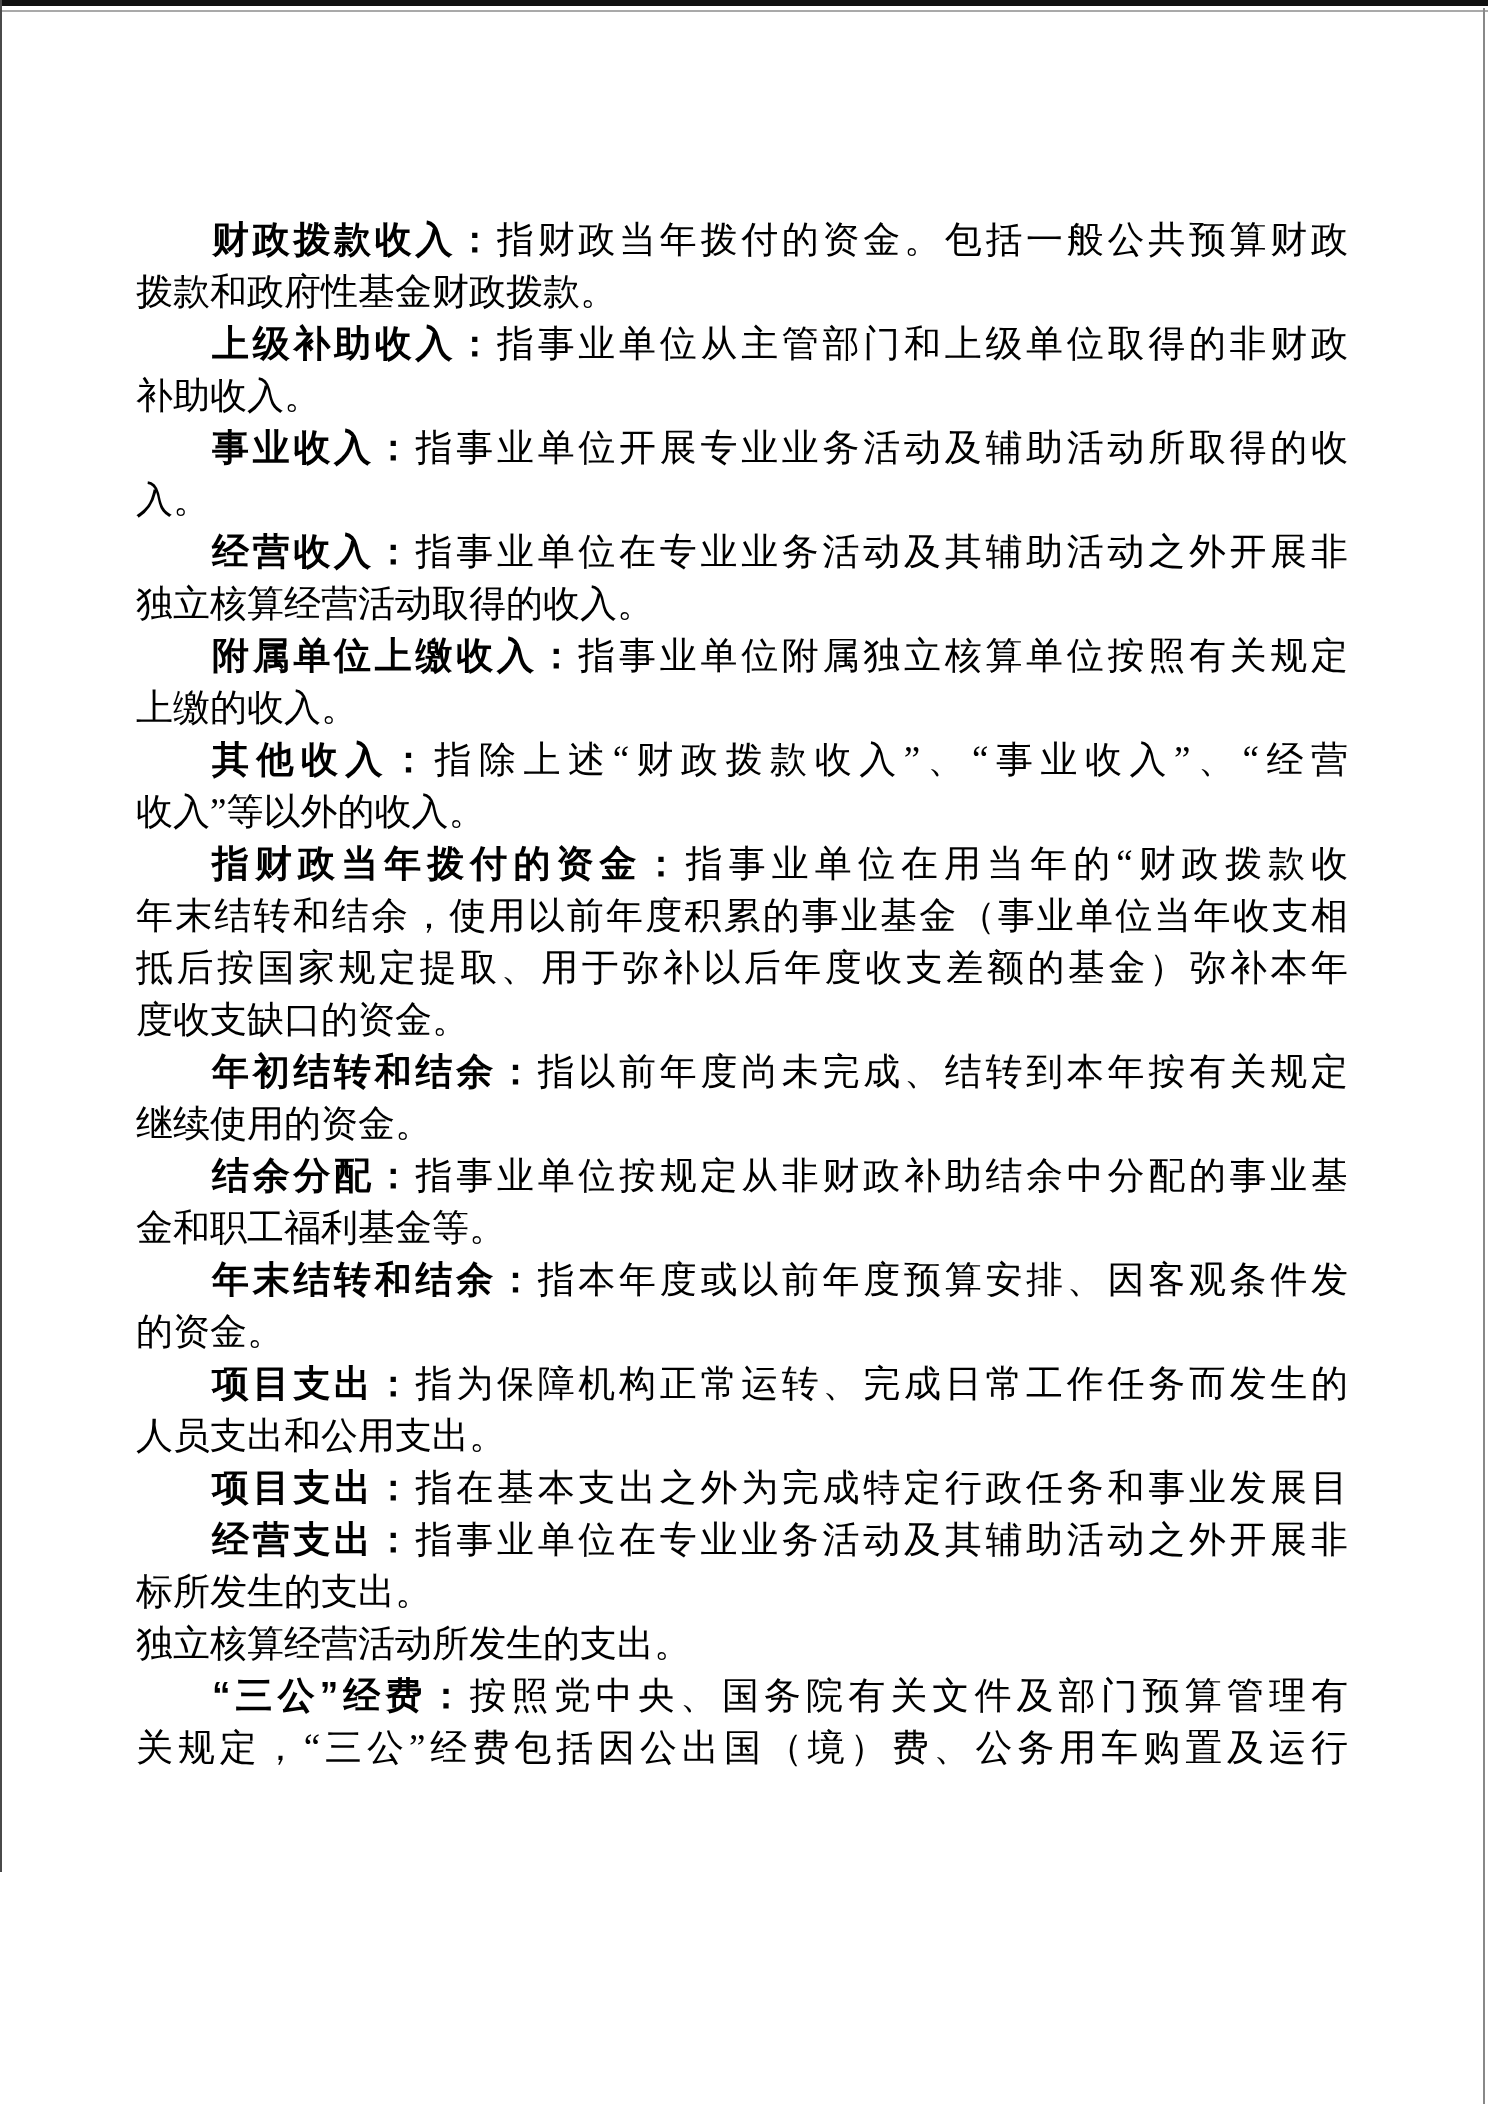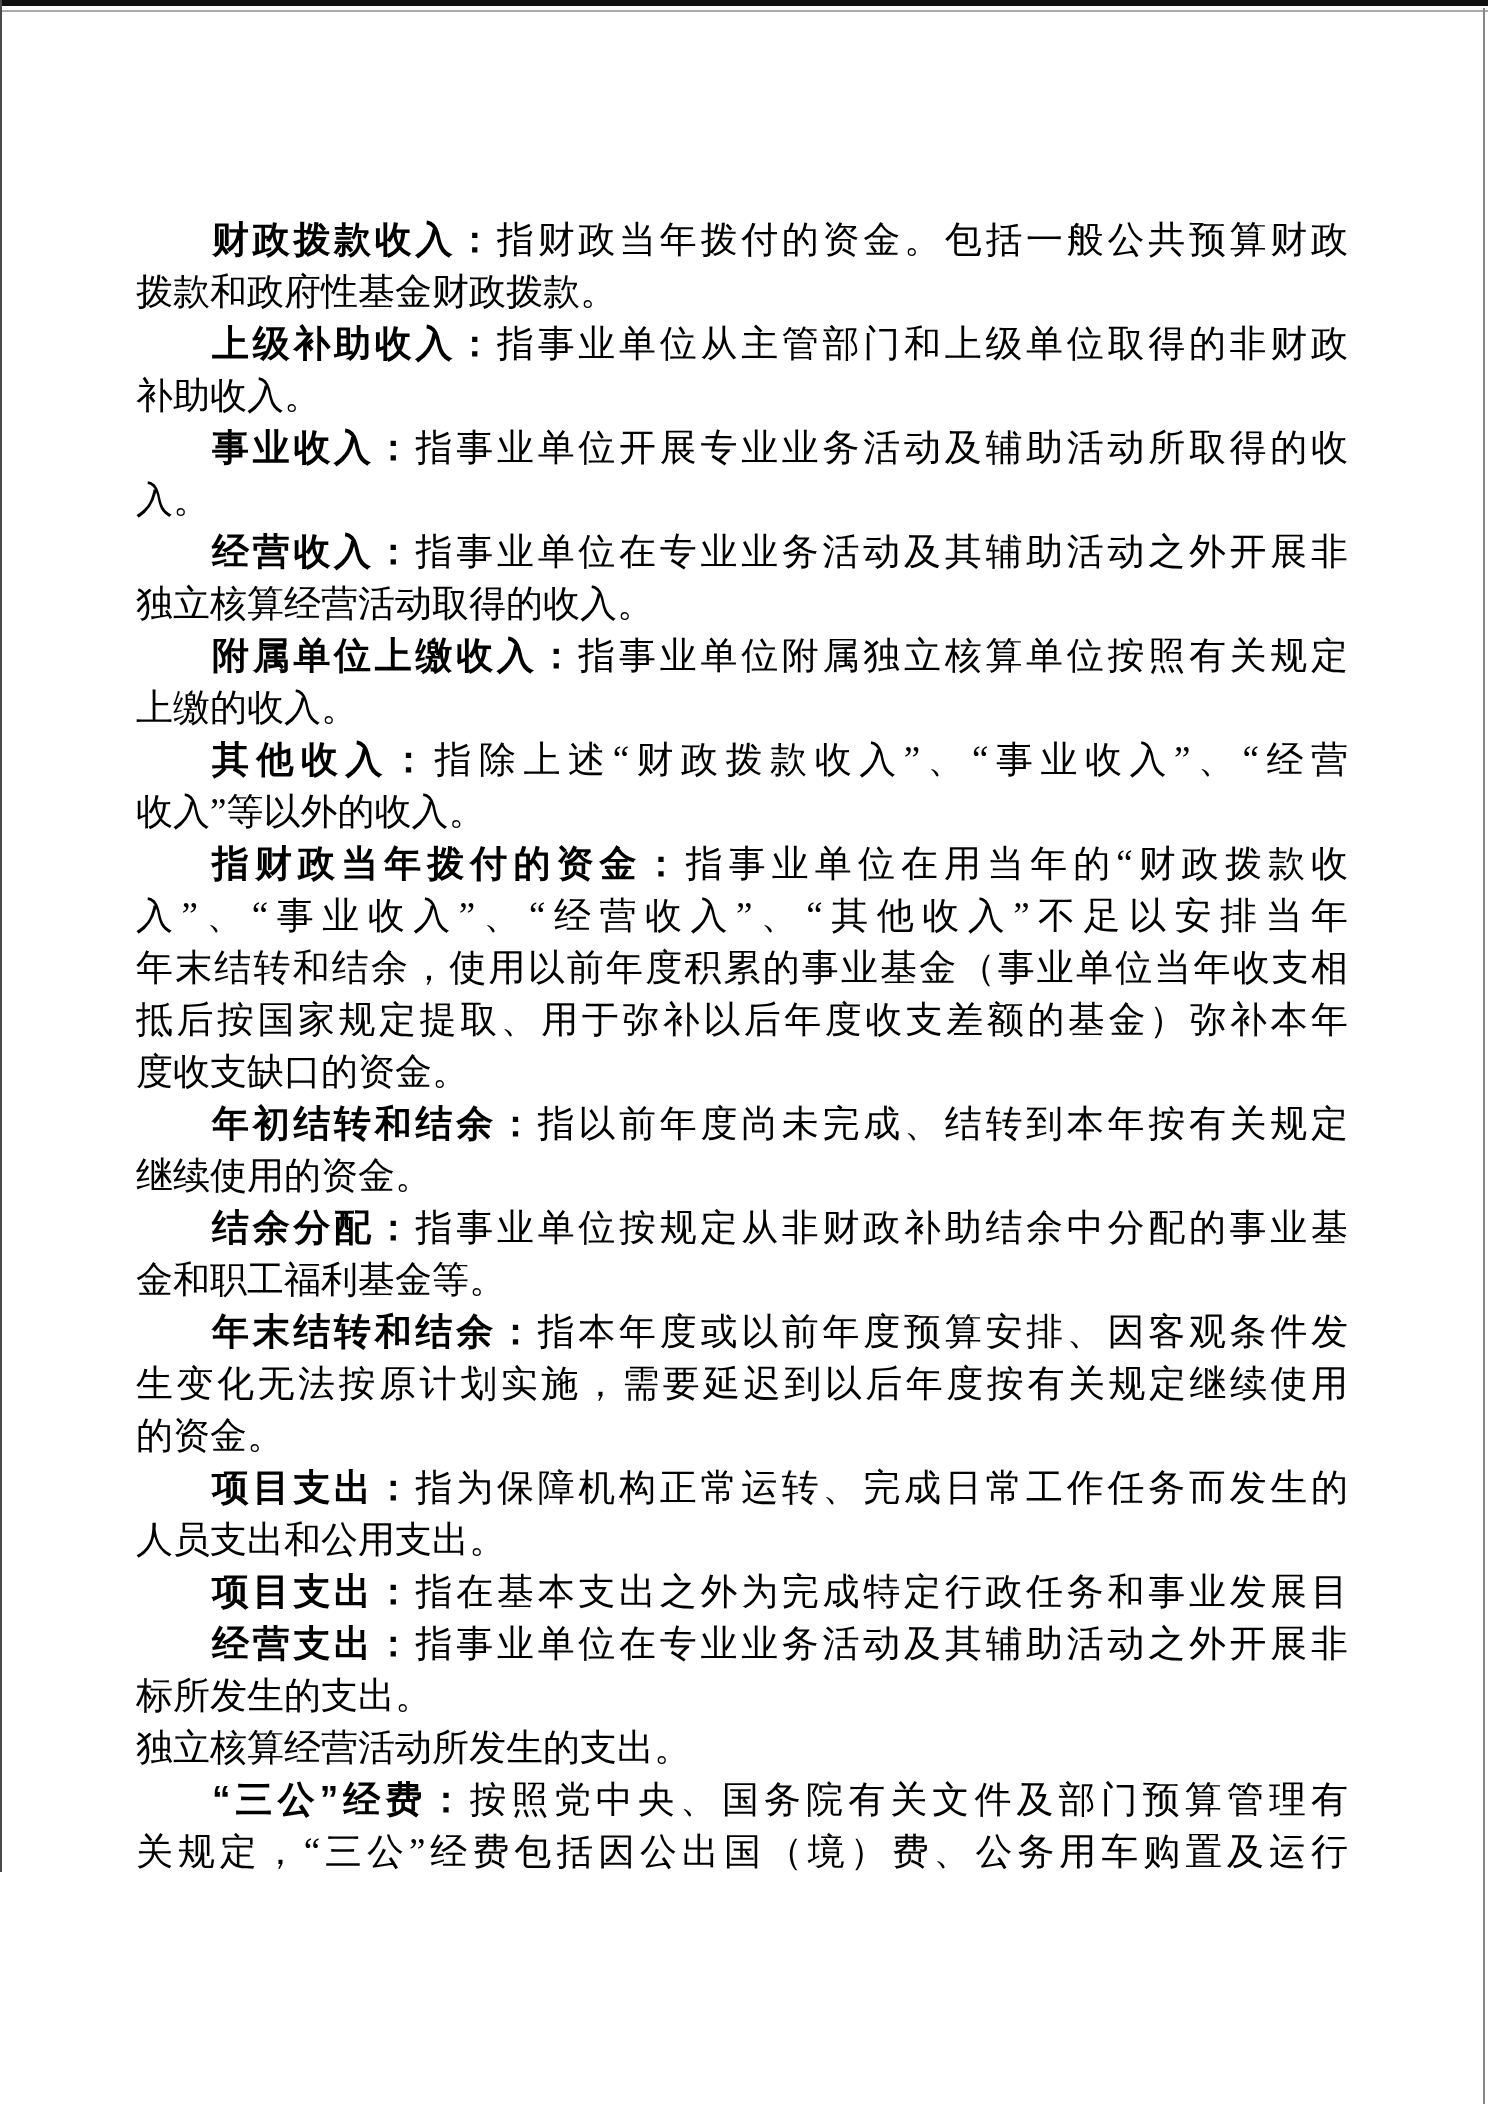--- a/index.html
+++ b/index.html
@@ -66,30 +66,28 @@
       <div class="line"><span>补助收入。</span></div>
       <div class="line indent fill"><span class="term">事业收入：</span><span>指事业单位开展专业业务活动及辅助活动所取得的收</span></div>
       <div class="line"><span>入。</span></div>
       <div class="line indent fill"><span class="term">经营收入：</span><span>指事业单位在专业业务活动及其辅助活动之外开展非</span></div>
       <div class="line"><span>独立核算经营活动取得的收入。</span></div>
       <div class="line indent fill"><span class="term">附属单位上缴收入：</span><span>指事业单位附属独立核算单位按照有关规定</span></div>
       <div class="line"><span>上缴的收入。</span></div>
       <div class="line indent fill"><span class="term">其他收入：</span><span>指除上述“财政拨款收入”、“事业收入”、“经营</span></div>
       <div class="line"><span>收入”等以外的收入。</span></div>
       <div class="line indent fill"><span class="term">指财政当年拨付的资金：</span><span>指事业单位在用当年的“财政拨款收</span></div>
-      <div class="line fill"><span>入”、“事业收入”、“经营收入”、“其他收入”不足以安排当年</span></div>
       <div class="line fill"><span>年末结转和结余，使用以前年度积累的事业基金（事业单位当年收支相</span></div>
       <div class="line fill"><span>抵后按国家规定提取、用于弥补以后年度收支差额的基金）弥补本年</span></div>
       <div class="line"><span>度收支缺口的资金。</span></div>
       <div class="line indent fill"><span class="term">年初结转和结余：</span><span>指以前年度尚未完成、结转到本年按有关规定</span></div>
       <div class="line"><span>继续使用的资金。</span></div>
       <div class="line indent fill"><span class="term">结余分配：</span><span>指事业单位按规定从非财政补助结余中分配的事业基</span></div>
       <div class="line"><span>金和职工福利基金等。</span></div>
       <div class="line indent fill"><span class="term">年末结转和结余：</span><span>指本年度或以前年度预算安排、因客观条件发</span></div>
-      <div class="line fill"><span>生变化无法按原计划实施，需要延迟到以后年度按有关规定继续使用</span></div>
       <div class="line"><span>的资金。</span></div>
       <div class="line indent fill"><span class="term">项目支出：</span><span>指为保障机构正常运转、完成日常工作任务而发生的</span></div>
       <div class="line"><span>人员支出和公用支出。</span></div>
       <div class="line indent fill"><span class="term">项目支出：</span><span>指在基本支出之外为完成特定行政任务和事业发展目</span></div>
       <div class="line indent fill"><span class="term">经营支出：</span><span>指事业单位在专业业务活动及其辅助活动之外开展非</span></div>
       <div class="line"><span>标所发生的支出。</span></div>
       <div class="line"><span>独立核算经营活动所发生的支出。</span></div>
       <div class="line indent fill"><span class="term">“三公”经费：</span><span>按照党中央、国务院有关文件及部门预算管理有</span></div>
       <div class="line fill"><span>关规定，“三公”经费包括因公出国（境）费、公务用车购置及运行</span></div>
     </div>

